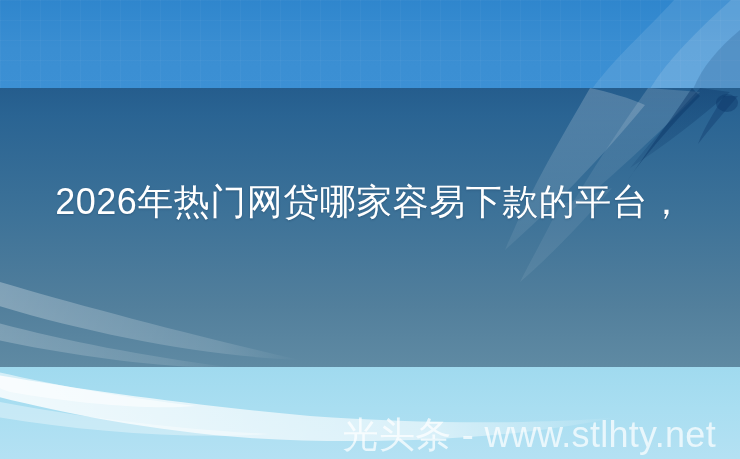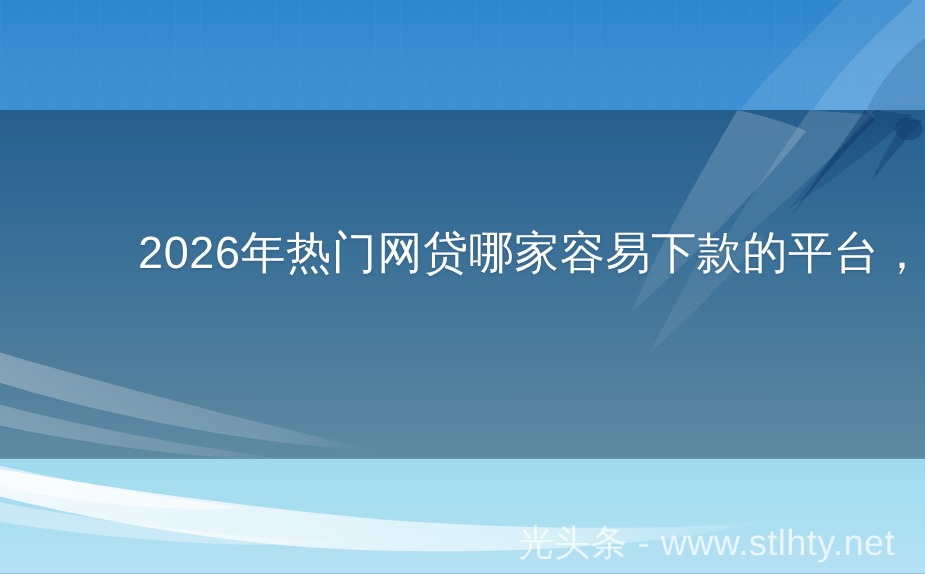--- a/index.html
+++ b/index.html
@@ -65,40 +65,40 @@
   }
   .deco svg { display: block; width: 740px; height: 459px; }
 
   
   .title-block {
     position: absolute;
     left: 0;
     top: 178px;
     width: 740px;
     z-index: 5;
-    text-align: right;
+    text-align: center;
   }
   .title-line {
     display: block;
     color: #ffffff;
     font-size: 36px;
     line-height: 48px;
     letter-spacing: 0.5px;
     white-space: nowrap;
     text-shadow: 0 1px 2px rgba(10,40,70,0.28);
   }
 
   
   .watermark {
     position: absolute;
     right: 24px;
     bottom: 9px;
     z-index: 6;
     color: rgba(255,255,255,0.72);
-    font-size: 29px;
+    font-size: 36px;
     line-height: 30px;
     white-space: nowrap;
     letter-spacing: 0.3px;
   }
 </style>
 </head>
 <body>
 
 <div class="banner">
 

